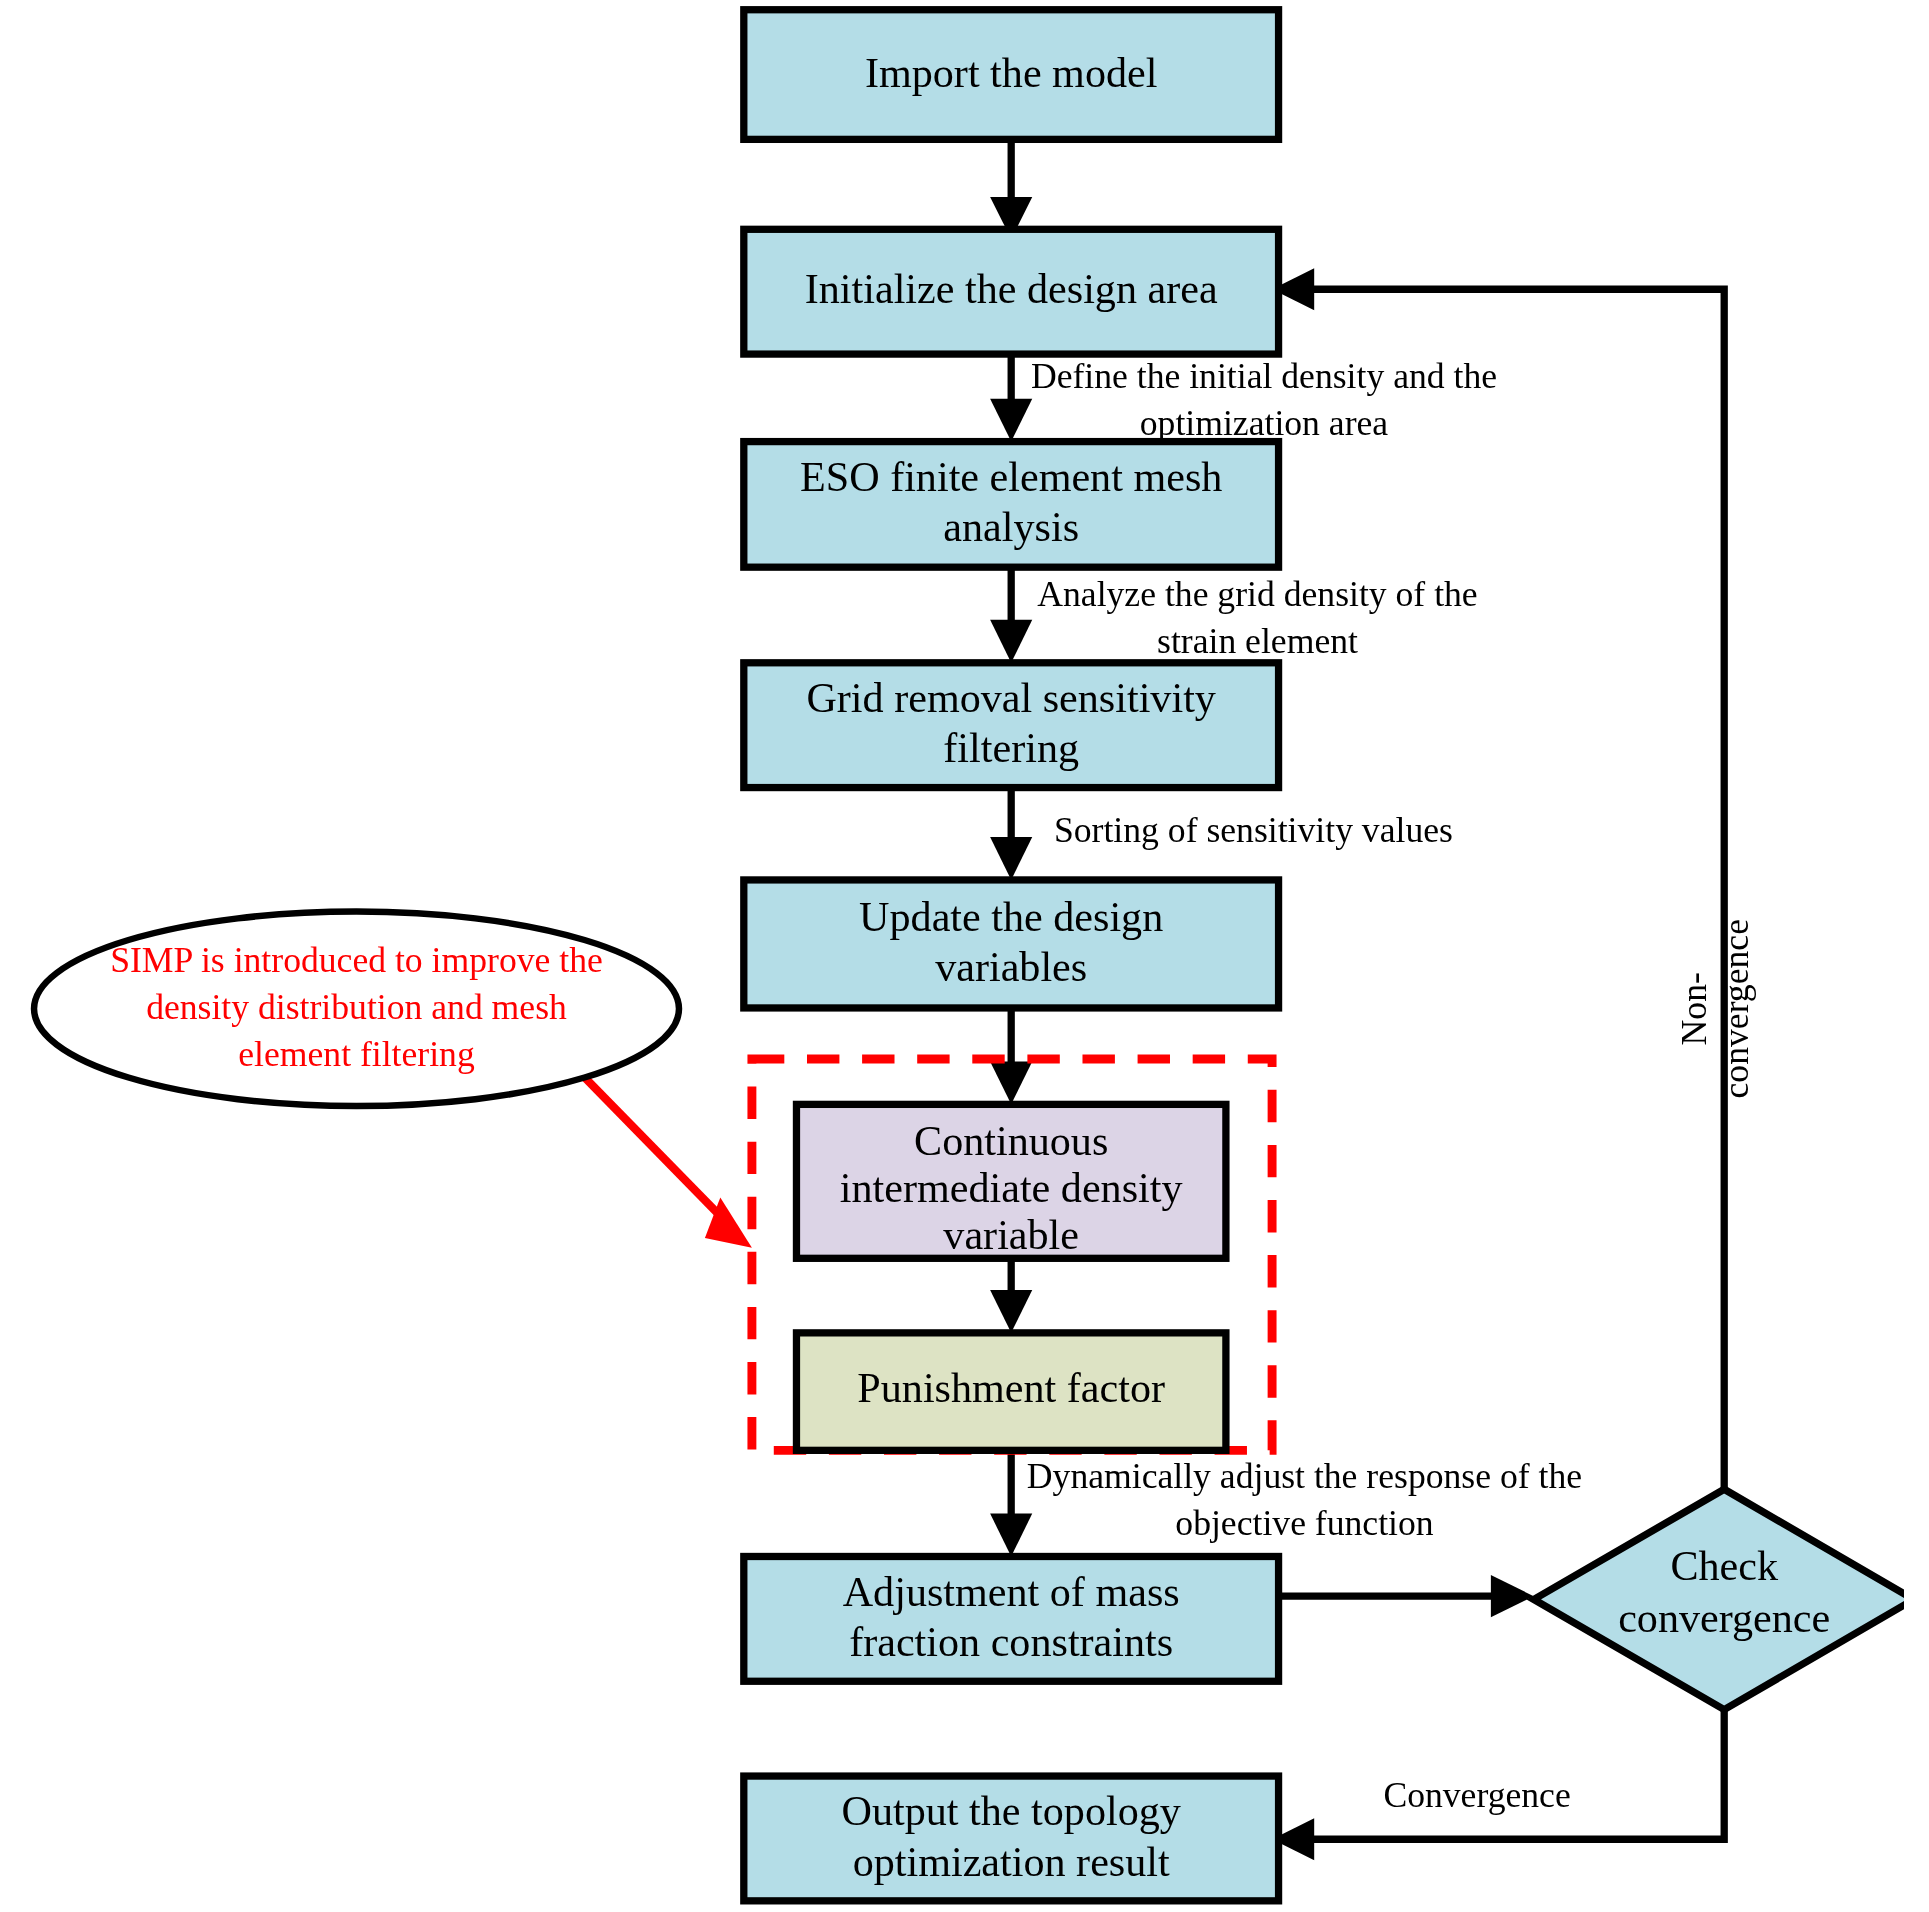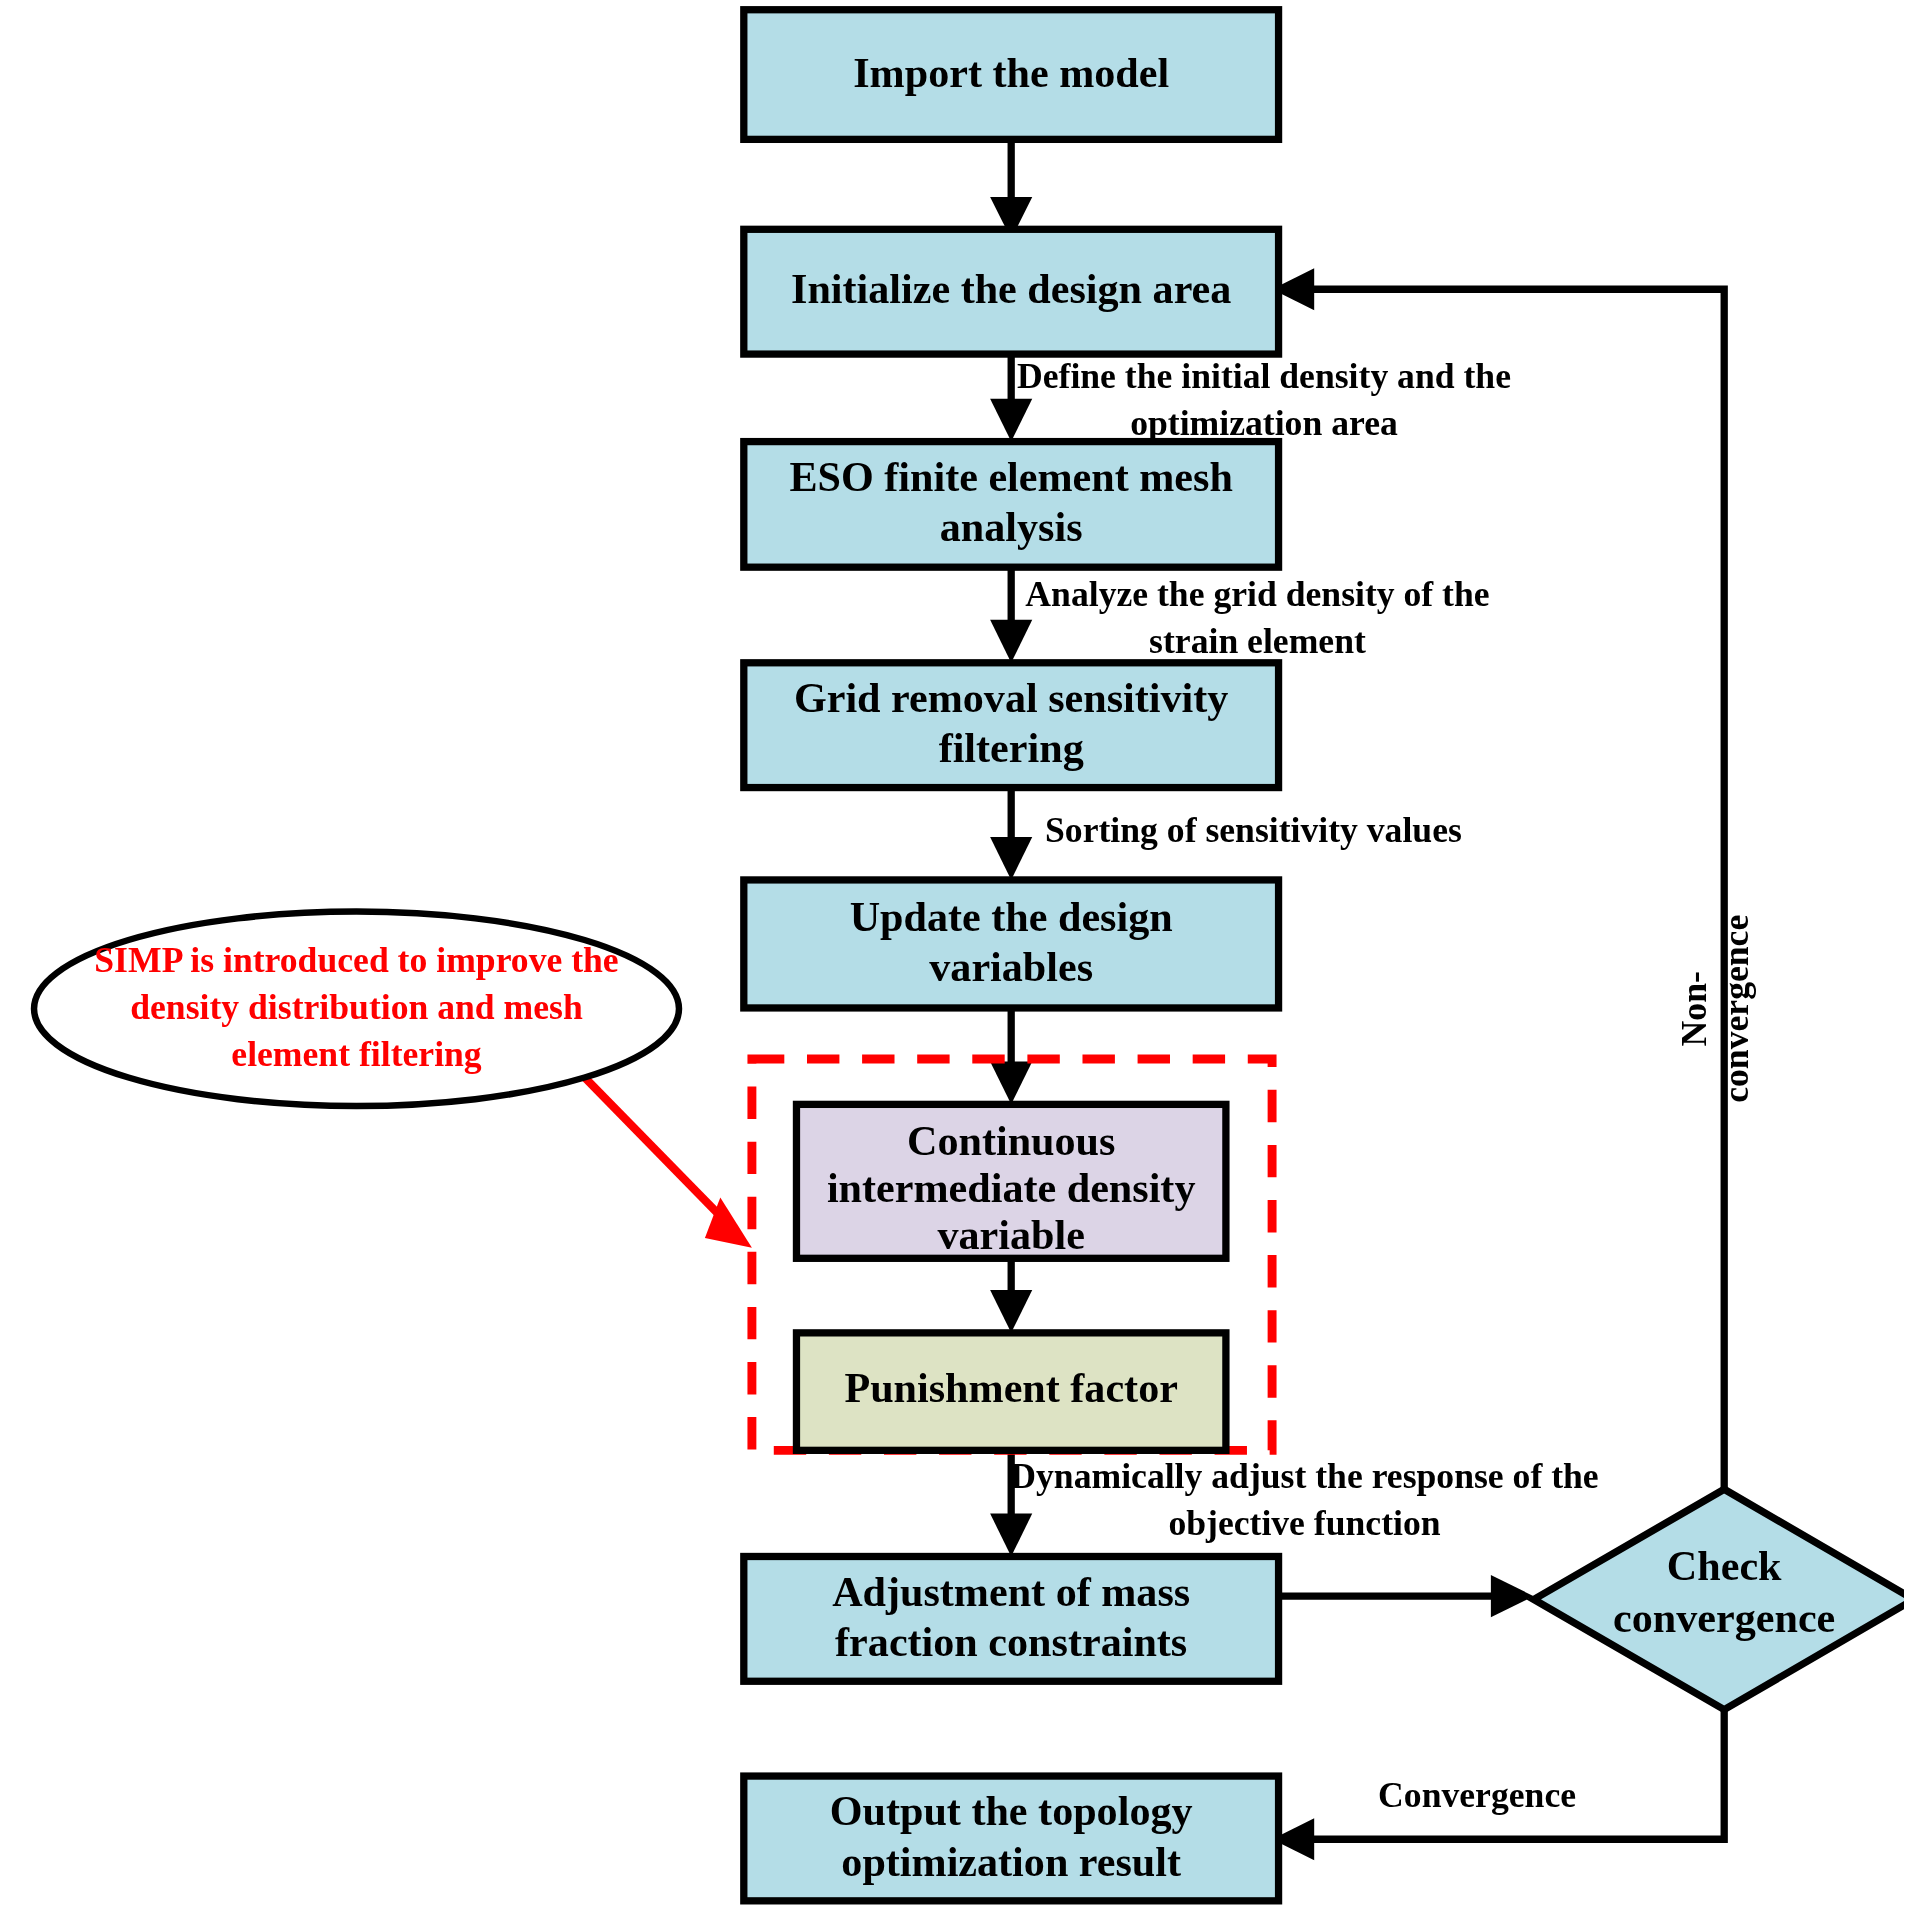--- a/index.html
+++ b/index.html
@@ -6,21 +6,20 @@
     margin: 0;
     padding: 0;
     background: #ffffff;
   }
   #canvas-wrap {
     position: relative;
     width: 1904px;
     height: 1913px;
     background: #ffffff;
     overflow: hidden;
-    font-weight: bold;
   }
   svg.flow {
     display: block;
     width: 1930px;
     height: 1913px;
     background: #ffffff;
   }
   text {
     font-family: "Liberation Serif", "DejaVu Serif", serif;
     fill: #000000;

